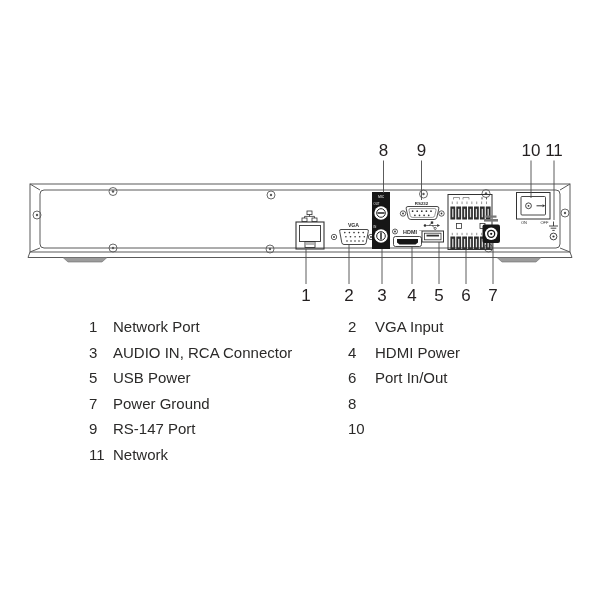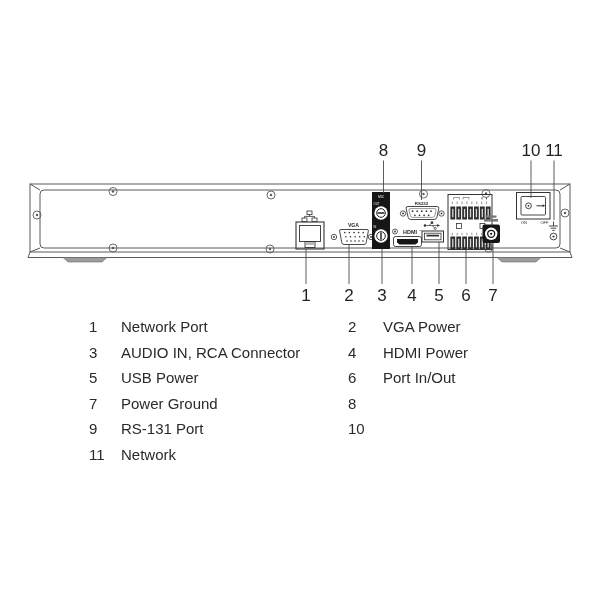--- a/index.html
+++ b/index.html
@@ -8,21 +8,21 @@
   .callout-num{font-family:"Liberation Sans",sans-serif;font-size:17px;fill:#231f20;text-anchor:middle;}
   .tiny{font-family:"Liberation Sans",sans-serif;fill:#2a2a2a;text-anchor:middle;}
   .tinyw{font-family:"Liberation Sans",sans-serif;fill:#f4f4f4;}
   .legend{position:absolute;left:0;top:314px;width:600px;color:#2b2a29;font-size:15px;}
   .legend-col{position:absolute;top:0;}
   .legend-col.left{left:89px;width:255px;}
   .legend-col.right{left:348px;width:245px;}
   .legend-row{display:flex;align-items:center;height:25.5px;}
   .legend-num{flex:0 0 24px;}
   .legend-col.right .legend-num{flex:0 0 27px;}
-  .legend-label{white-space:nowrap;margin-left:8px;}
+  .legend-label{white-space:nowrap;}
 </style>
 </head>
 <body>
 
 <div class="stage">
 
   <svg class="diagram-svg" width="600" height="315" viewBox="0 0 600 315">
 
     <g stroke="#5a5a5a" stroke-width="1" fill="none">
       <rect x="30" y="184" width="540" height="68"></rect>
@@ -334,31 +334,31 @@
       <div class="legend-row">
           <span class="legend-num">5</span>
           <span class="legend-label">USB Power</span>
         </div>
       <div class="legend-row">
           <span class="legend-num">7</span>
           <span class="legend-label">Power Ground</span>
         </div>
       <div class="legend-row">
           <span class="legend-num">9</span>
-          <span class="legend-label">RS-131 Port</span>
+          <span class="legend-label">RS-147 Port</span>
         </div>
       <div class="legend-row">
           <span class="legend-num">11</span>
           <span class="legend-label">Network</span>
         </div>
     </div>
     <div class="legend-col right">
       <div class="legend-row">
           <span class="legend-num">2</span>
-          <span class="legend-label">VGA Power</span>
+          <span class="legend-label">VGA Input</span>
         </div>
       <div class="legend-row">
           <span class="legend-num">4</span>
           <span class="legend-label">HDMI Power</span>
         </div>
       <div class="legend-row">
           <span class="legend-num">6</span>
           <span class="legend-label">Port In/Out</span>
         </div>
       <div class="legend-row">

